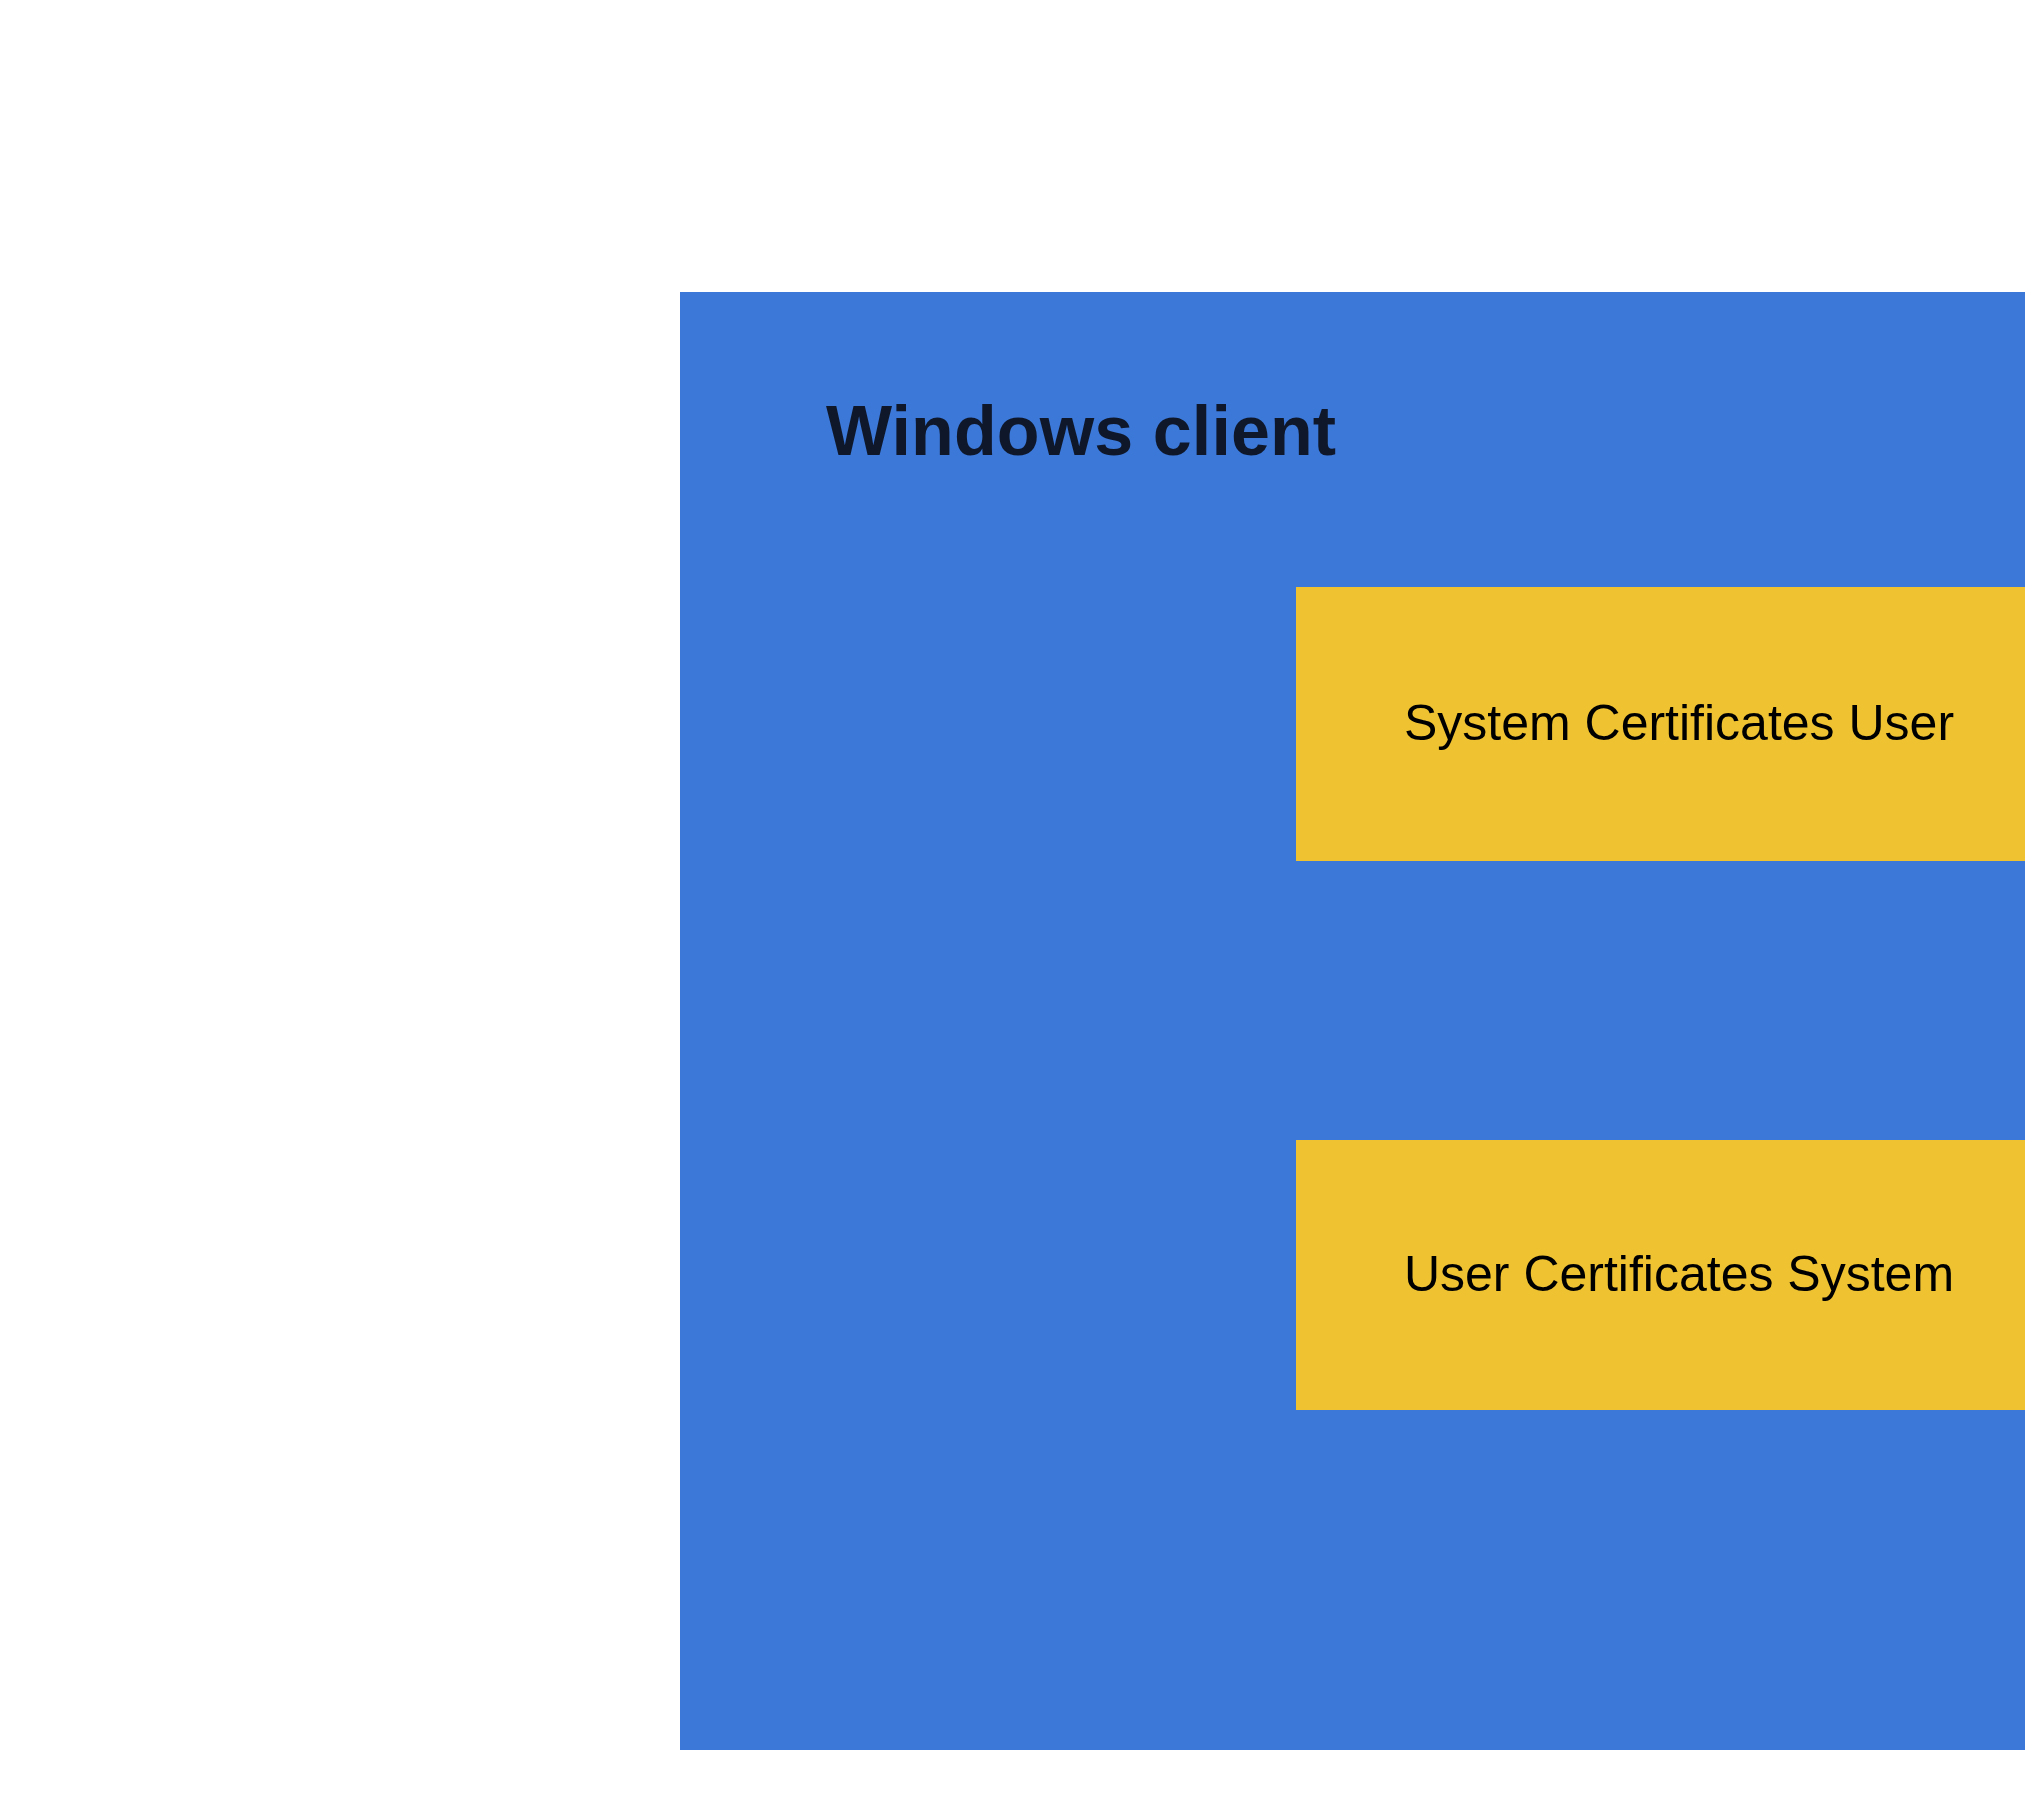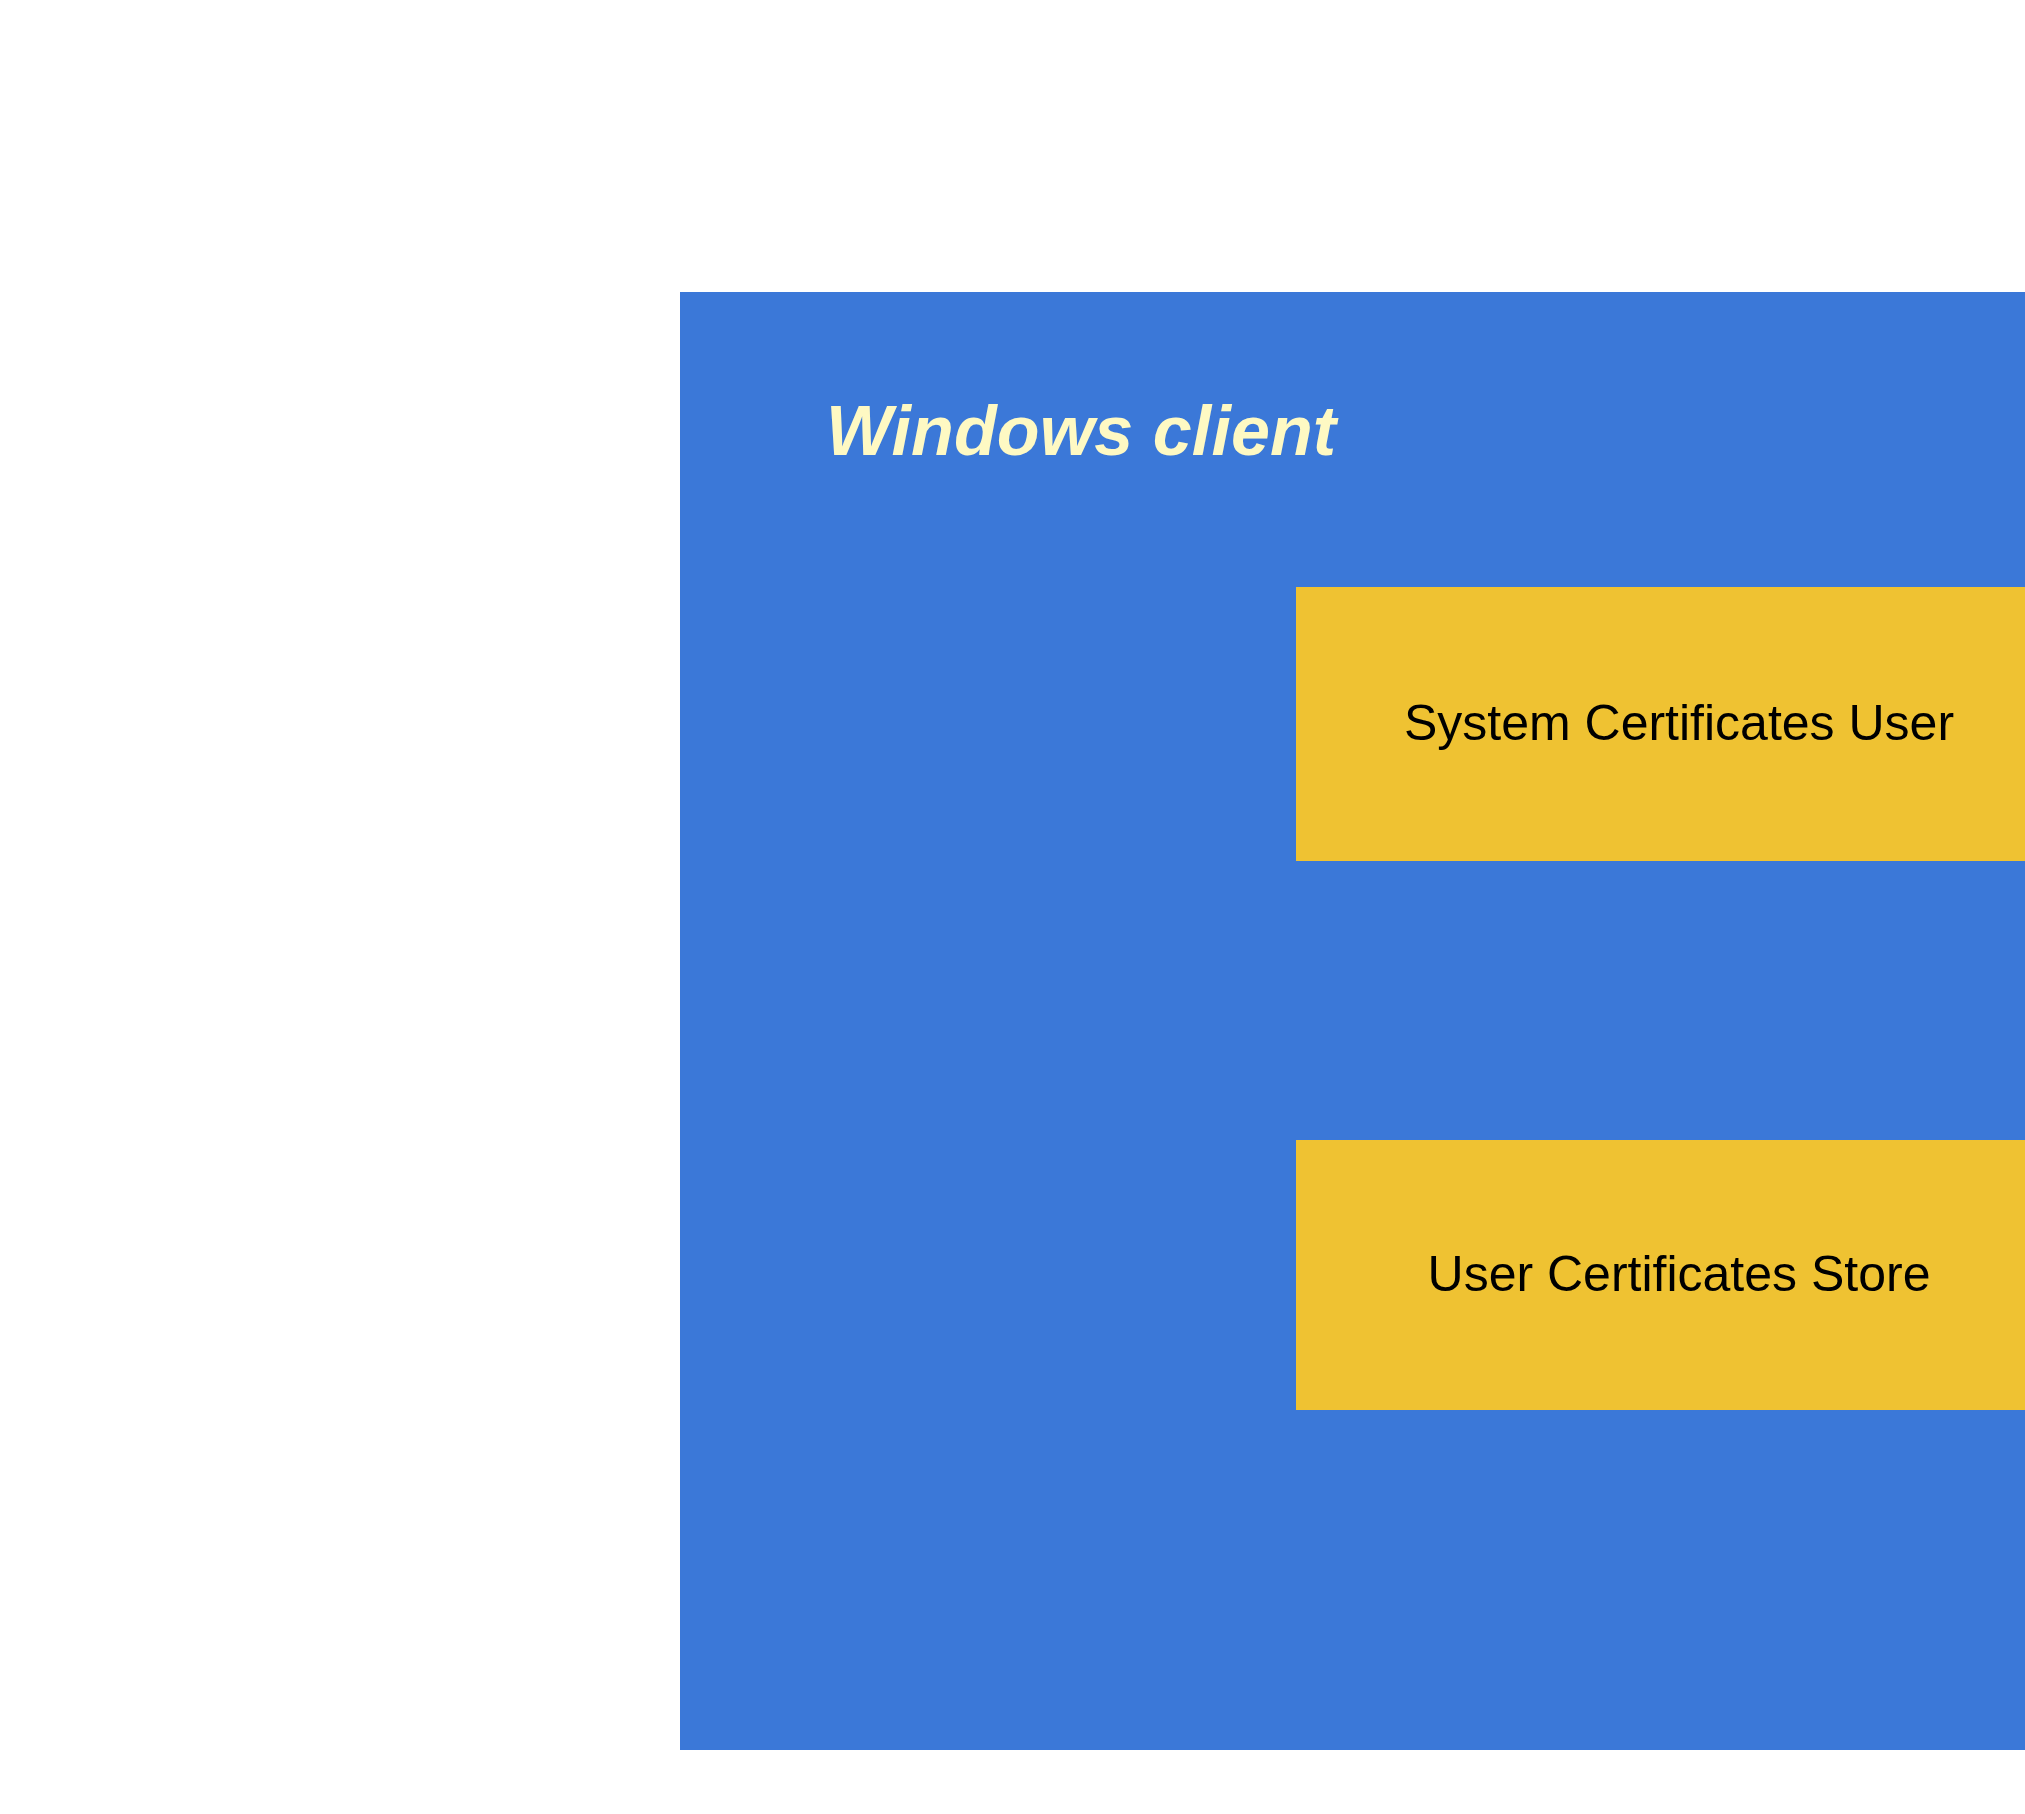--- a/index.html
+++ b/index.html
@@ -41,24 +41,23 @@
     height: 1458px;
     background: #3B78D8;
     display: block;
   }
   #windows-client-title {
     position: absolute;
     left: 146px;
     top: 99px;
     font-size: 70px;
     font-weight: bold;
-    color: #fef9c3;
+    color: #0f172a;
     letter-spacing: 0.1px;
     white-space: pre;
-    font-style: italic;
   }
 
   
   .store-box {
     background: #EFC232;
     color: #000000;
     font-size: 50px;
     font-weight: normal;
   }
   #system-certificates-store {
@@ -81,17 +80,17 @@
 
   <div id="windows-client-container" class="node">
     <div id="windows-client-title">Windows client</div>
   </div>
 
   <div id="system-certificates-store" class="node store-box">
     <span>System Certificates User</span>
   </div>
 
   <div id="user-certificates-store" class="node store-box">
-    <span>User Certificates Store</span>
+    <span>User Certificates System</span>
   </div>
 
 </div>
 
 
 </body></html>

